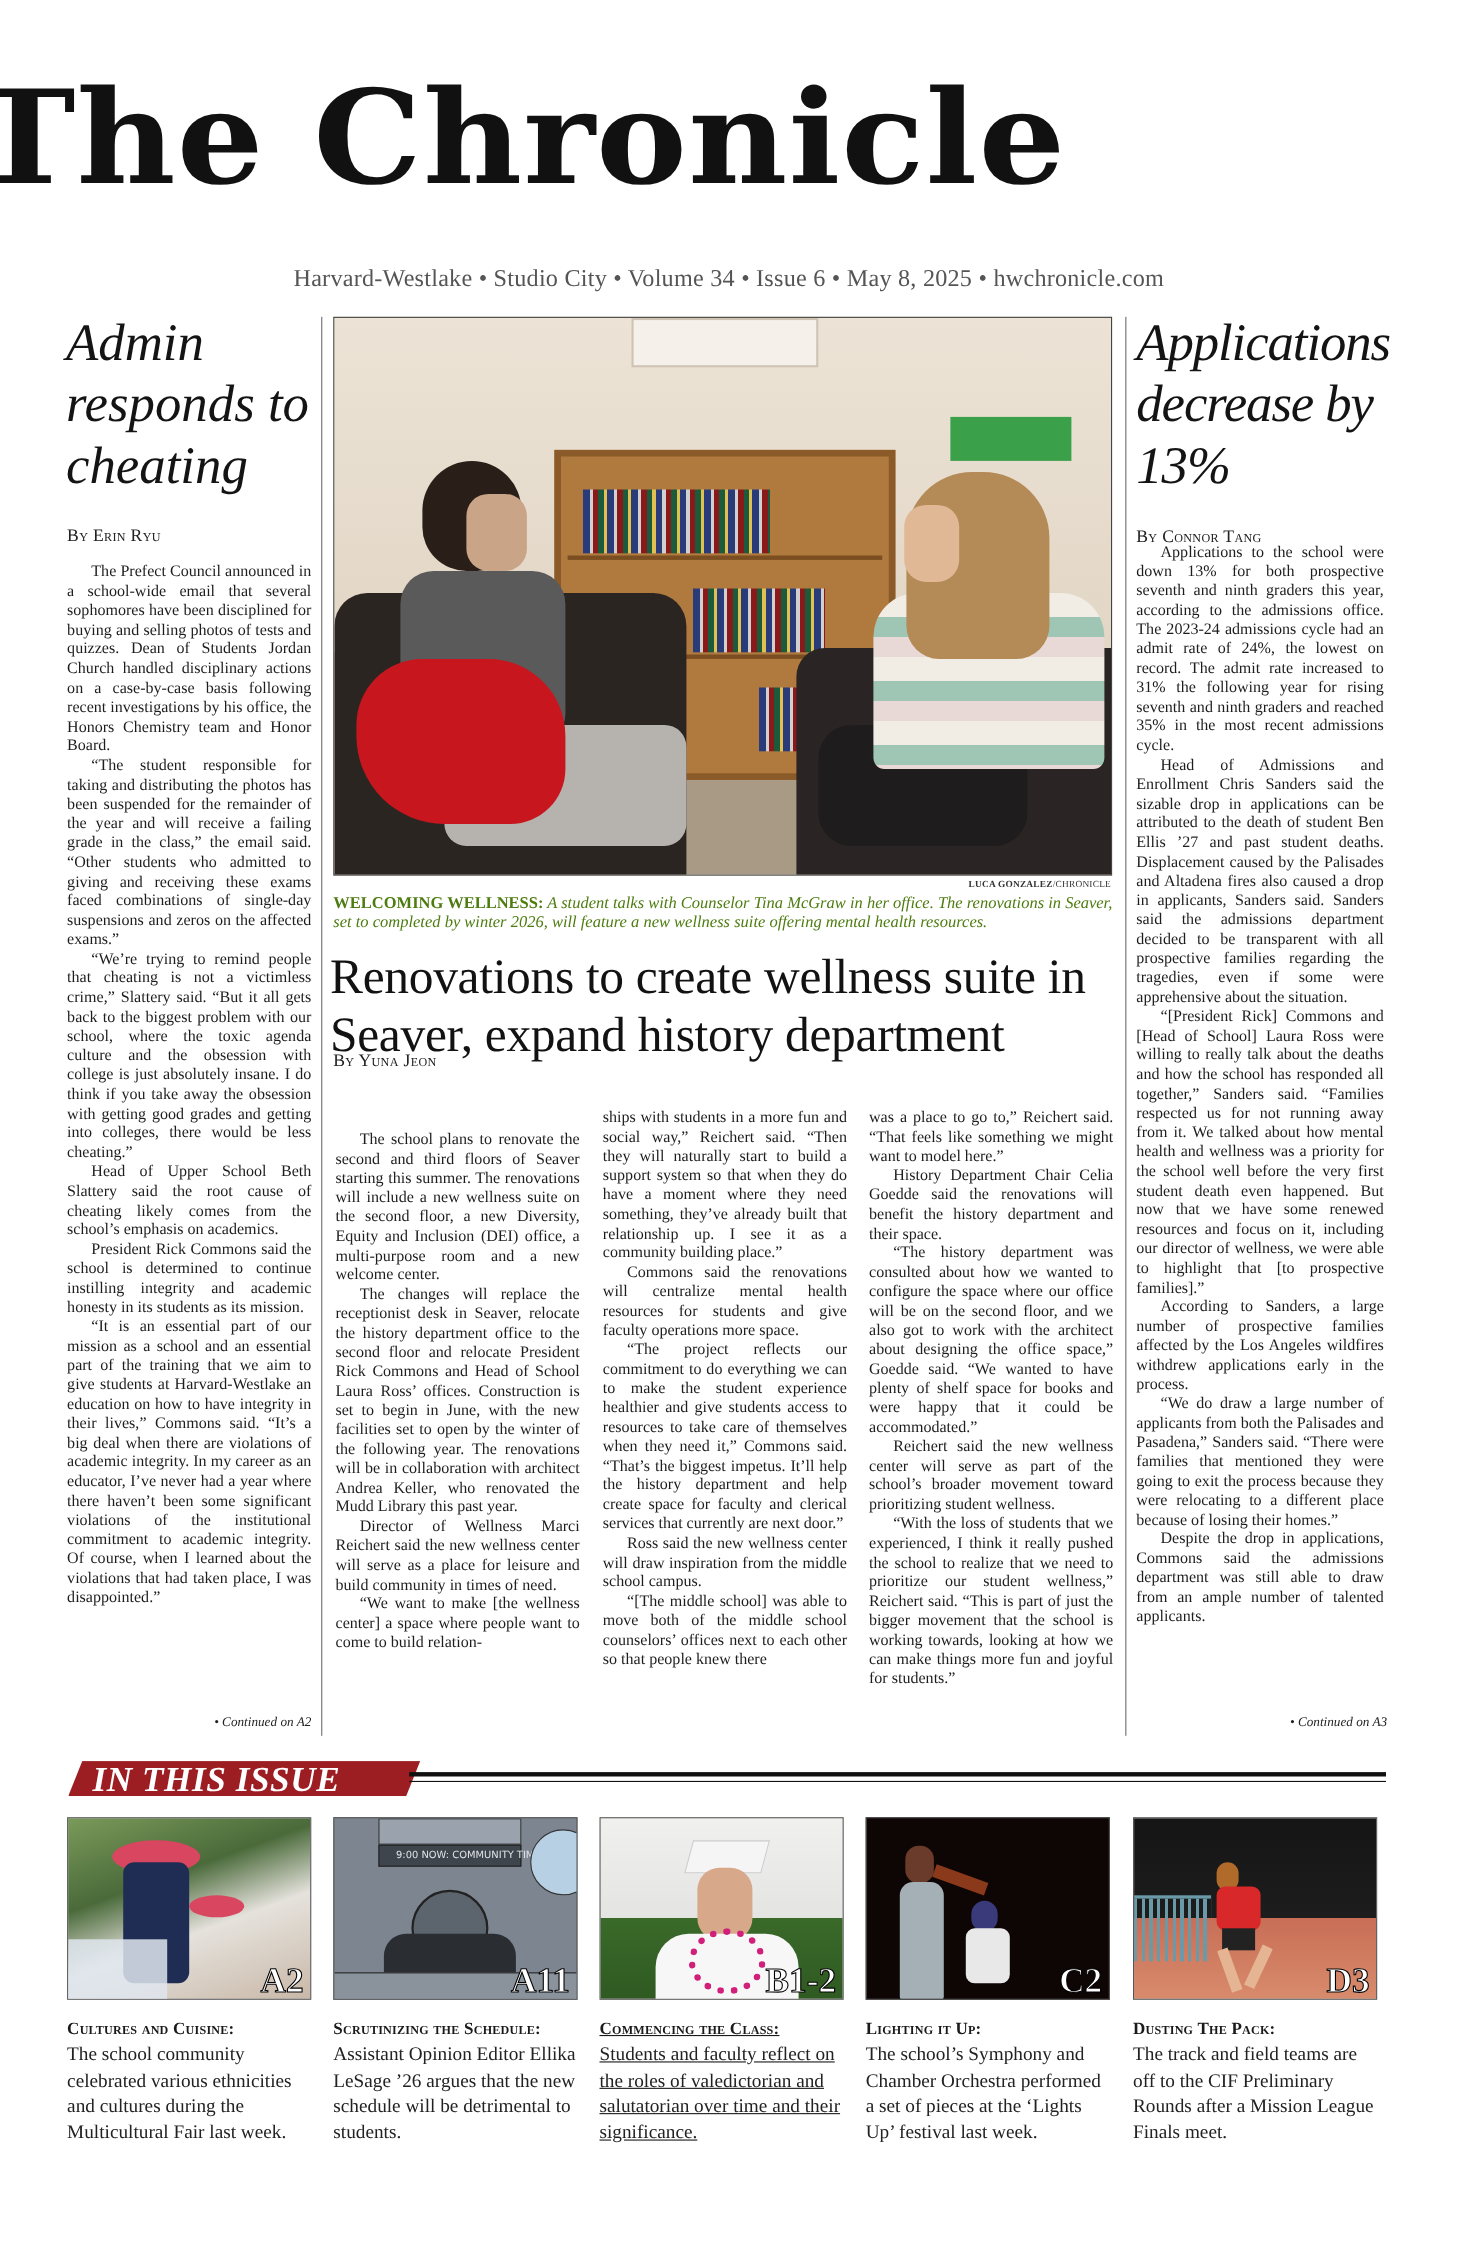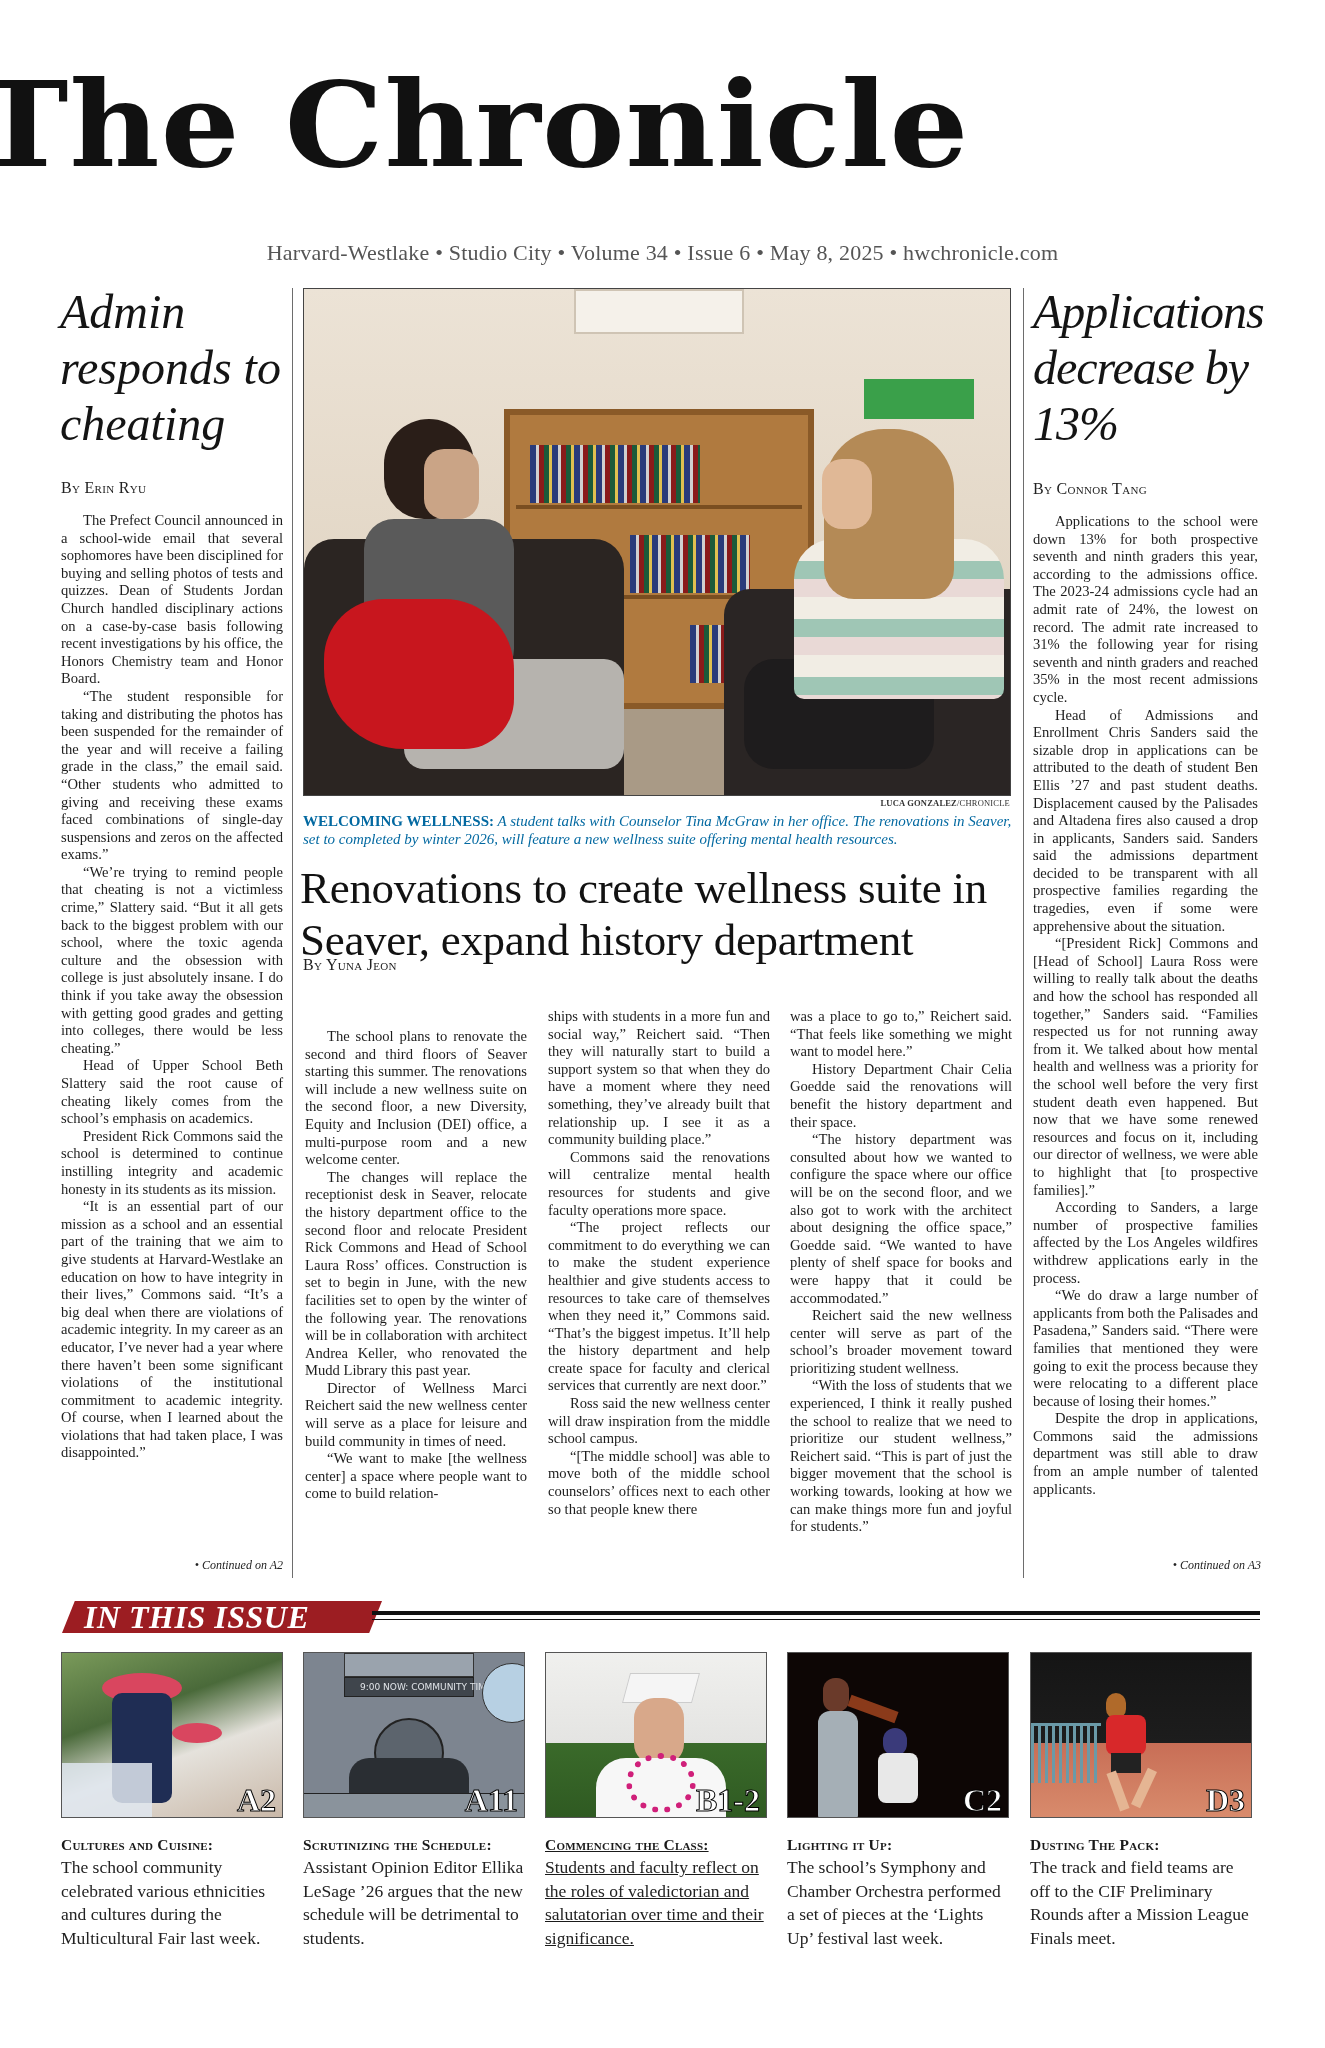--- a/index.html
+++ b/index.html
@@ -35,21 +35,21 @@
   .photo .person-r { position: absolute; left: 440px; top: 140px; width: 260px; height: 380px; }
   .photo .person-r .hair { position: absolute; left: 80px; top: 0; width: 130px; height: 170px; background: #b48a56; border-radius: 60px 60px 30px 30px; }
   .photo .person-r .face { position: absolute; left: 78px; top: 30px; width: 50px; height: 70px; background: #e0b896; border-radius: 20px; }
   .photo .person-r .sweater { position: absolute; left: 50px; top: 110px; width: 210px; height: 160px; background: repeating-linear-gradient(180deg, #f1ede4 0 22px, #9fc6b5 22px 40px, #e9d9d6 40px 58px); border-radius: 40px 40px 10px 10px; }
   .photo .person-r .pants { position: absolute; left: 0; top: 230px; width: 190px; height: 110px; background: #1e1c1d; border-radius: 30px; }
   .photo .box { position: absolute; left: 560px; top: 90px; width: 110px; height: 40px; background: #3aa04a; }
   .photo .frame { position: absolute; left: 270px; top: 0; width: 170px; height: 45px; background: #f5f1ea; border: 2px solid #cfc4b4; }
 
   .credit { position: absolute; right: 315px; top: 798px; font-size: 8.5px; color: #333; letter-spacing: 0.2px; }
   .credit b { font-weight: bold; }
-  .caption { position: absolute; left: 303px; top: 812px; width: 710px; font-size: 15px; line-height: 18px; color: #0369a1; }
+  .caption { position: absolute; left: 303px; top: 812px; width: 710px; font-size: 15px; line-height: 18px; color: #4d7c0f; }
   .caption .kicker { font-weight: bold; }
   .caption .text { font-style: italic; }
 
   .main-headline { position: absolute; left: 300px; top: 862px; width: 720px; font-size: 45px; line-height: 52px; color: #121212; letter-spacing: -0.3px; }
 
   .section-banner { position: absolute; left: 62px; top: 1601px; height: 32px; background: #9c1d22; clip-path: polygon(4% 0, 100% 0, 96% 100%, 0 100%); width: 320px; }
   .section-banner span { position: absolute; left: 22px; top: -1px; font-style: italic; font-weight: bold; font-size: 32px; line-height: 34px; color: #fff; letter-spacing: 0.5px; white-space: nowrap; }
   .banner-rule { position: absolute; left: 372px; width: 888px; background: #111; }
 
   .teaser { position: absolute; top: 1652px; width: 222px; }
@@ -139,21 +139,21 @@
 <div class="body-text" style="left:790px; top:1008px; width:222px;">
   <p style="text-indent:0">was a place to go to,” Reichert said. “That feels like something we might want to model here.”</p>
   <p>History Department Chair Celia Goedde said the renovations will benefit the history department and their space.</p>
   <p>“The history department was consulted about how we wanted to configure the space where our office will be on the second floor, and we also got to work with the architect about designing the office space,” Goedde said. “We wanted to have plenty of shelf space for books and were happy that it could be accommodated.”</p>
   <p>Reichert said the new wellness center will serve as part of the school’s broader movement toward prioritizing student wellness.</p>
   <p>“With the loss of students that we experienced, I think it really pushed the school to realize that we need to prioritize our student wellness,” Reichert said. “This is part of just the bigger movement that the school is working towards, looking at how we can make things more fun and joyful for students.”</p>
 </div>
 
 <div class="side-headline" style="left:1033px; top:284px; width:240px; letter-spacing:-1px;">Applications decrease by 13%</div>
 <div class="byline" style="left:1033px; top:480px;">By Connor Tang</div>
-<div class="body-text" style="left:1033px; top:513px; width:225px;">
+<div class="body-text" style="left:1033px; top:494px; width:225px;">
   <p>Applications to the school were down 13% for both prospective seventh and ninth graders this year, according to the admissions office. The 2023-24 admissions cycle had an admit rate of 24%, the lowest on record. The admit rate increased to 31% the following year for rising seventh and ninth graders and reached 35% in the most recent admissions cycle.</p>
   <p>Head of Admissions and Enrollment Chris Sanders said the sizable drop in applications can be attributed to the death of student Ben Ellis ’27 and past student deaths. Displacement caused by the Palisades and Altadena fires also caused a drop in applicants, Sanders said. Sanders said the admissions department decided to be transparent with all prospective families regarding the tragedies, even if some were apprehensive about the situation.</p>
   <p>“[President Rick] Commons and [Head of School] Laura Ross were willing to really talk about the deaths and how the school has responded all together,” Sanders said. “Families respected us for not running away from it. We talked about how mental health and wellness was a priority for the school well before the very first student death even happened. But now that we have some renewed resources and focus on it, including our director of wellness, we were able to highlight that [to prospective families].”</p>
   <p>According to Sanders, a large number of prospective families affected by the Los Angeles wildfires withdrew applications early in the process.</p>
   <p>“We do draw a large number of applicants from both the Palisades and Pasadena,” Sanders said. “There were families that mentioned they were going to exit the process because they were relocating to a different place because of losing their homes.”</p>
   <p>Despite the drop in applications, Commons said the admissions department was still able to draw from an ample number of talented applicants.</p>
 </div>
 <div class="continued" style="left:1033px; top:1558px; width:228px;">• Continued on A3</div>
 
 <div class="section-banner">

